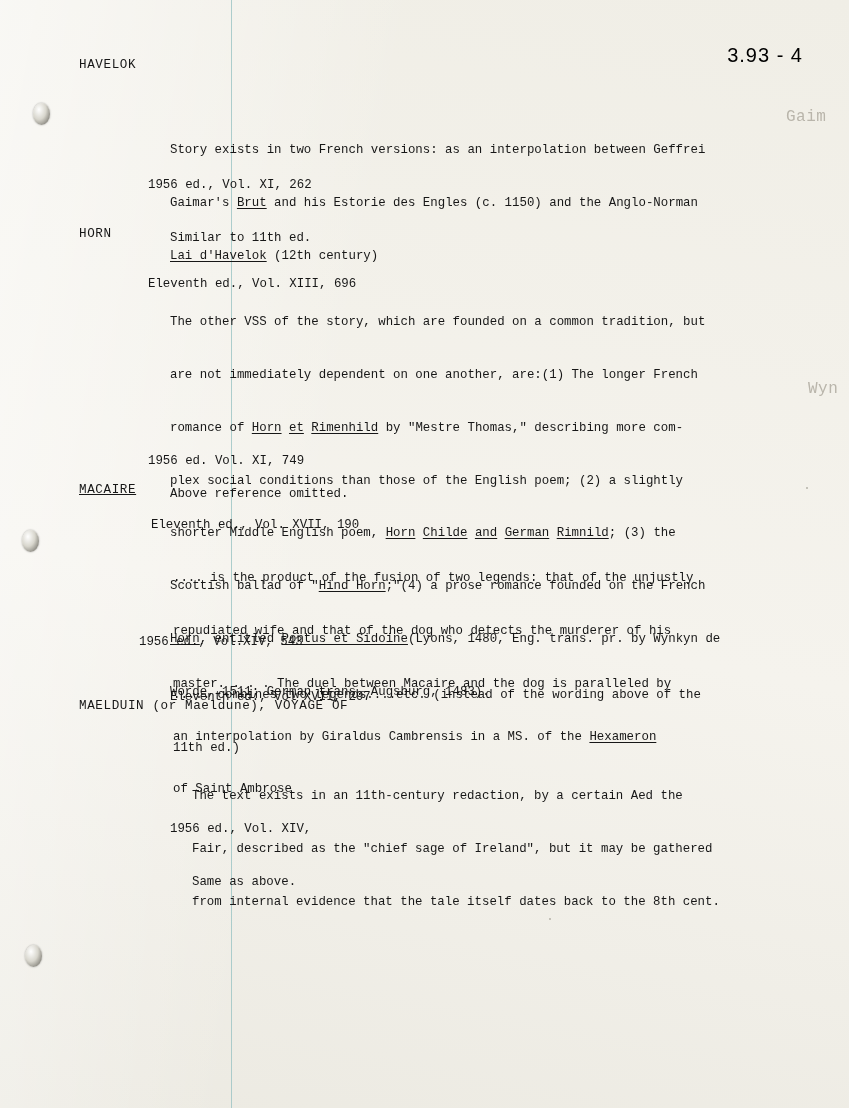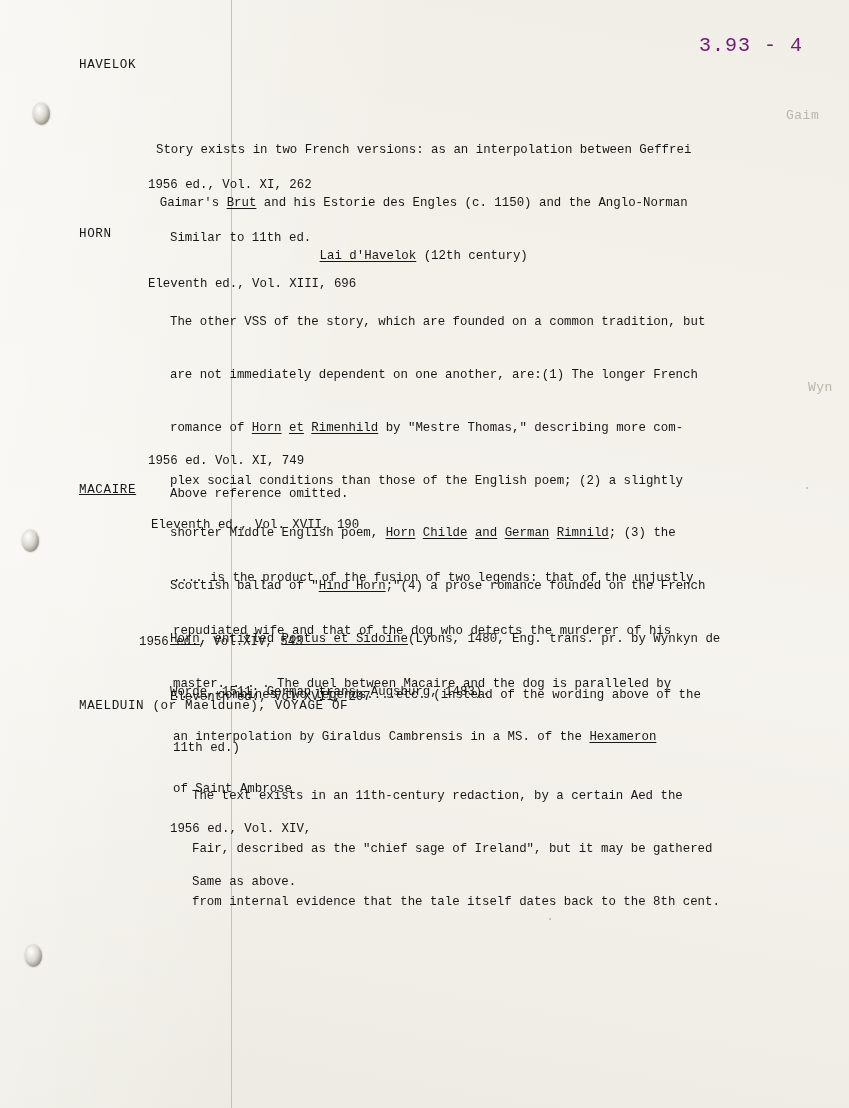--- a/index.html
+++ b/index.html
@@ -42,25 +42,25 @@
     background: radial-gradient(ellipse at 35% 30%, #ffffff 0%, #d8d6cd 45%, #8d8b83 78%, #5d5b55 100%);
     box-shadow: 0 0 2px rgba(0,0,0,0.35);
   }
   .punch.p1 { left: 33px; top: 103px; }
   .punch.p2 { left: 22px; top: 530px; }
   .punch.p3 { left: 25px; top: 945px; }
 
   .folio {
     position: absolute;
     right: 46px;
-    top: 34px;
-    font-family: Liberation Mono, monospace;
+    top: 44px;
+    font-family: Liberation Sans, sans-serif;
     font-size: 20px;
     letter-spacing: 1px;
-    color: #701a75;
+    color: #000000;
   }
 
   .content {
     position: absolute;
     left: 0; top: 0; right: 0; bottom: 0;
     font-size: 12.4px;
     line-height: 17.6px;
   }
 
   .headword {
@@ -73,21 +73,21 @@
     position: absolute;
     white-space: pre-wrap;
   }
   .block .ln { display: block; white-space: pre; }
 
   u { text-decoration: underline; text-underline-offset: 2px; }
 
   .smudge {
     position: absolute;
     color: #b9b5ab;
-    font-size: 13px;
+    font-size: 16px;
     letter-spacing: 0.5px;
   }
   .speck {
     position: absolute;
     width: 2px; height: 2px;
     background: #b5b2a8;
     border-radius: 50%;
   }
 </style>
 </head>
@@ -100,21 +100,21 @@
   <div class="punch p1"></div>
   <div class="punch p2"></div>
   <div class="punch p3"></div>
 
   <div class="folio">3.93 - 4</div>
 
   <div class="content">
 
     <div class="headword" style="left:79px; top:57px;">HAVELOK</div>
 
-    <div class="block" style="left:156px; top:107px;text-align:center;">
+    <div class="block" style="left:170px; top:107px;">
       <span class="ln">Story exists in two French versions: as an interpolation between Geffrei</span>
       <span class="ln">Gaimar's <u>Brut</u> and his Estorie des Engles (c. 1150) and the Anglo-Norman</span>
       <span class="ln"><u>Lai d'Havelok</u> (12th century)</span>
     </div>
 
     <div class="block" style="left:148px; top:177px;">1956 ed., Vol. XI, 262</div>
     <div class="block" style="left:170px; top:195px;">
       <span class="ln">Similar to 11th ed.</span>
     </div>
 

